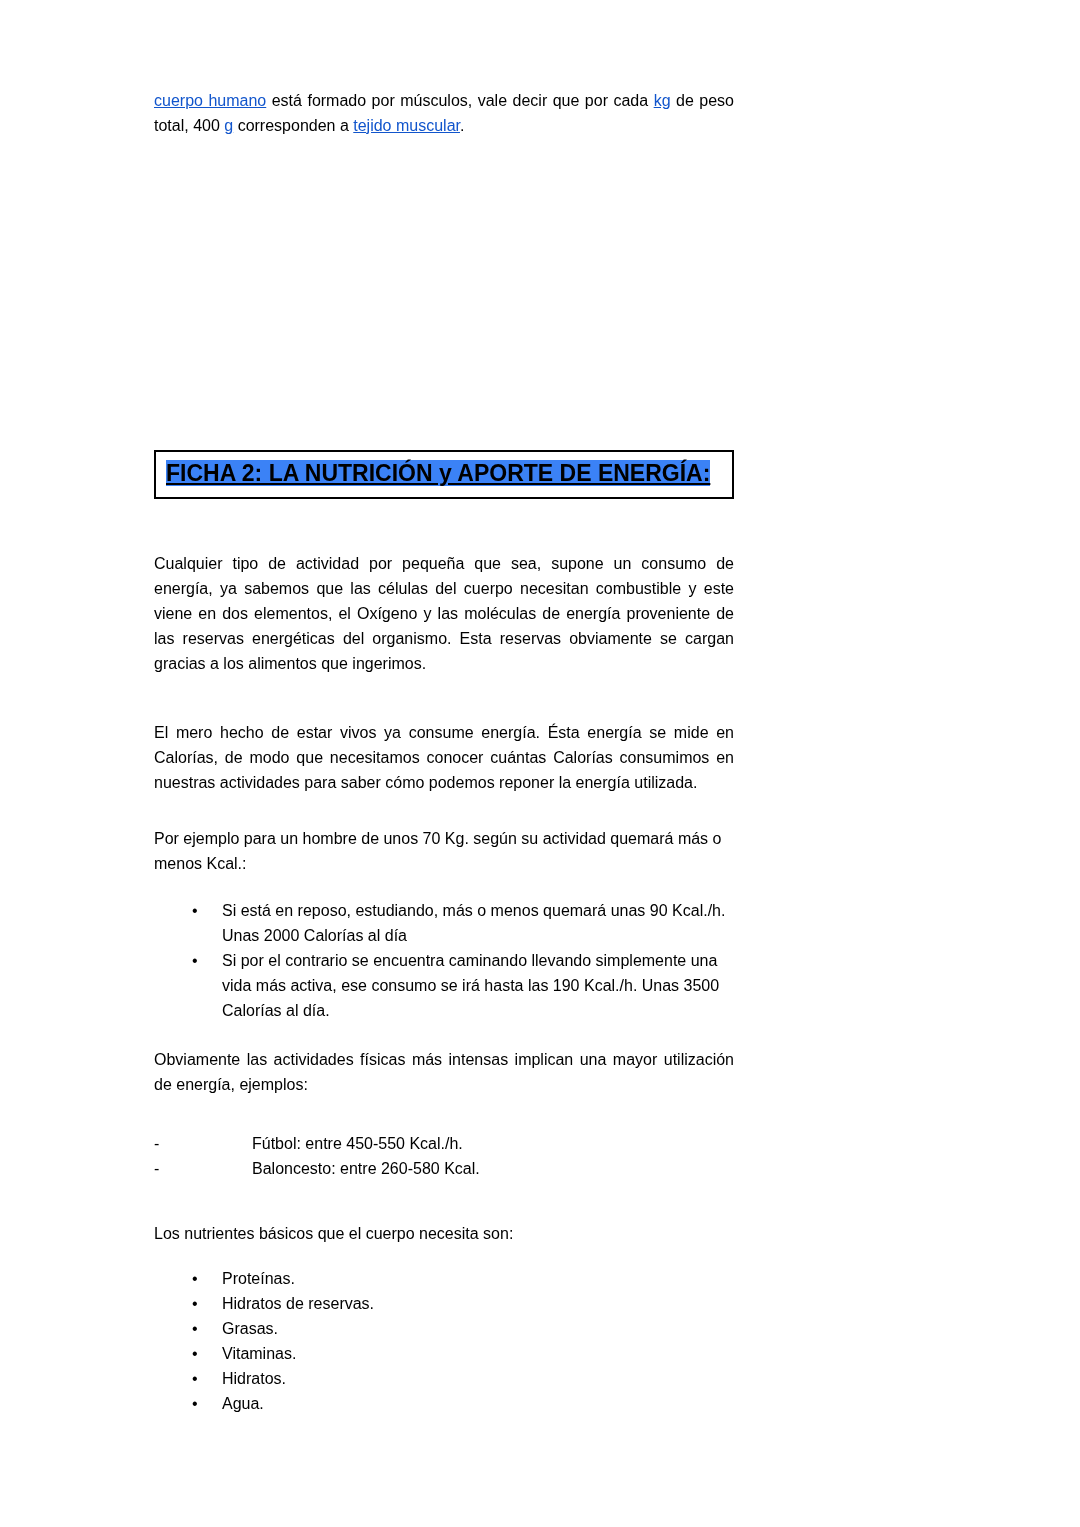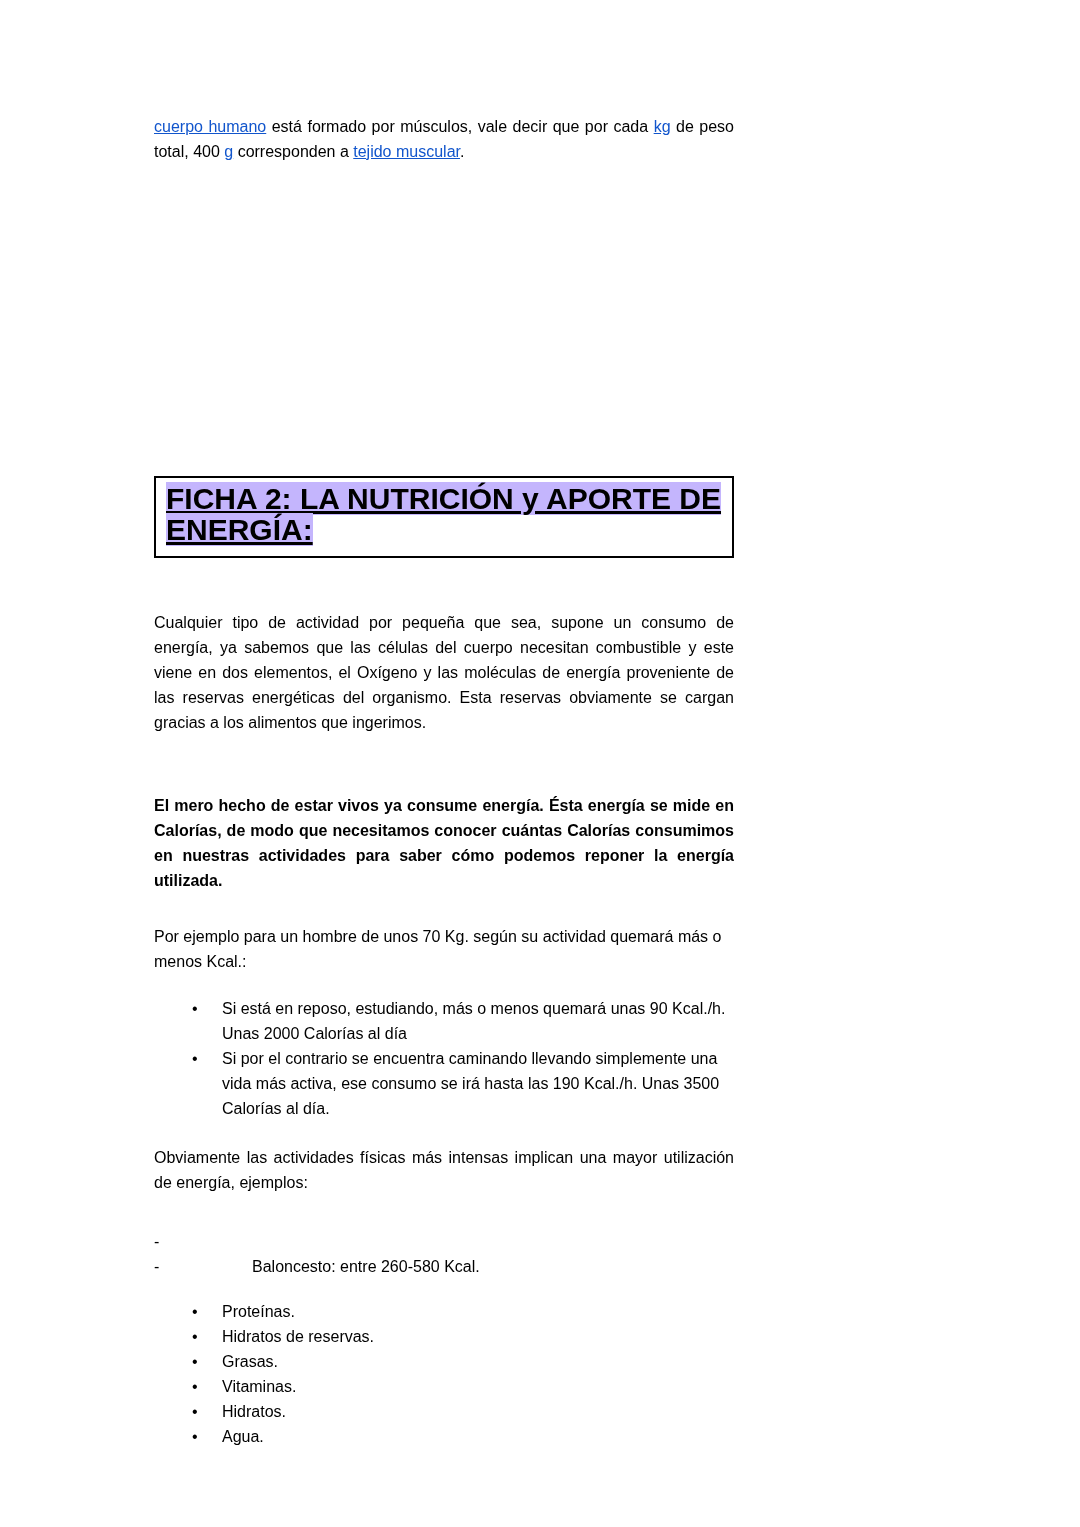--- a/index.html
+++ b/index.html
@@ -6,47 +6,47 @@
   html, body { background: #ffffff; }
   body {
     font-family: "Liberation Sans", "DejaVu Sans", sans-serif;
     color: #000000;
   }
   .page {
     position: relative;
     width: 888px;
     height: 1527px;
     background: #ffffff;
-    padding: 114px 154px 0 154px;
+    padding: 88px 154px 0 154px;
     overflow: hidden;
     font-size: 16px;
     line-height: 25px;
   }
   .para { margin: 0; }
   .justify { text-align: justify; }
   .link {
     color: #1155cc;
     text-decoration: underline;
     cursor: pointer;
   }
   .heading-box {
     margin-top: 312px;
     border: 2px solid #000000;
     padding: 7px 10px 9px 10px;
   }
   .heading-text {
     display: inline;
-    background: #c4b5fd;
+    background: #3b82f6;
     font-weight: bold;
-    font-size: 30px;
+    font-size: 23px;
     line-height: 28px;
     text-decoration: underline;
   }
   .mt-activity   { margin-top: 52px; }
-  .mt-calories   { margin-top: 58px; font-weight: bold; }
+  .mt-calories   { margin-top: 44px; }
   .mt-example    { margin-top: 31px; }
   .mt-bullets    { margin-top: 22px; }
   .mt-intense    { margin-top: 24px; }
   .mt-dashes     { margin-top: 34px; }
   .mt-nutrients  { margin-top: 40px; }
   .mt-nutlist    { margin-top: 20px; }
   .bullet-list { margin-left: 38px; list-style: none; }
   .bullet-item { display: flex; }
   .bullet-marker { flex: 0 0 30px; }
   .dash-list { list-style: none; }
@@ -80,27 +80,29 @@
       <span class="bullet-marker">•</span>
       <span class="item-text">Si por el contrario se encuentra caminando llevando simplemente una vida más activa, ese consumo se irá hasta las 190 Kcal./h. Unas 3500 Calorías al día.</span>
     </div>
   </div>
 
   <p class="para justify mt-intense">Obviamente las actividades físicas más intensas implican una mayor utilización de energía, ejemplos:</p>
 
   <div class="dash-list mt-dashes">
     <div class="dash-item">
       <span class="dash-marker">-</span>
+      <span class="item-text">Fútbol: entre 450-550 Kcal./h.</span>
     </div>
     <div class="dash-item">
       <span class="dash-marker">-</span>
       <span class="item-text">Baloncesto: entre 260-580 Kcal.</span>
     </div>
   </div>
 
+  <p class="para mt-nutrients">Los nutrientes básicos que el cuerpo necesita son:</p>
 
   <div class="bullet-list mt-nutlist">
     <div class="bullet-item">
       <span class="bullet-marker">•</span>
       <span class="item-text">Proteínas.</span>
     </div>
     <div class="bullet-item">
       <span class="bullet-marker">•</span>
       <span class="item-text">Hidratos de reservas.</span>
     </div>

